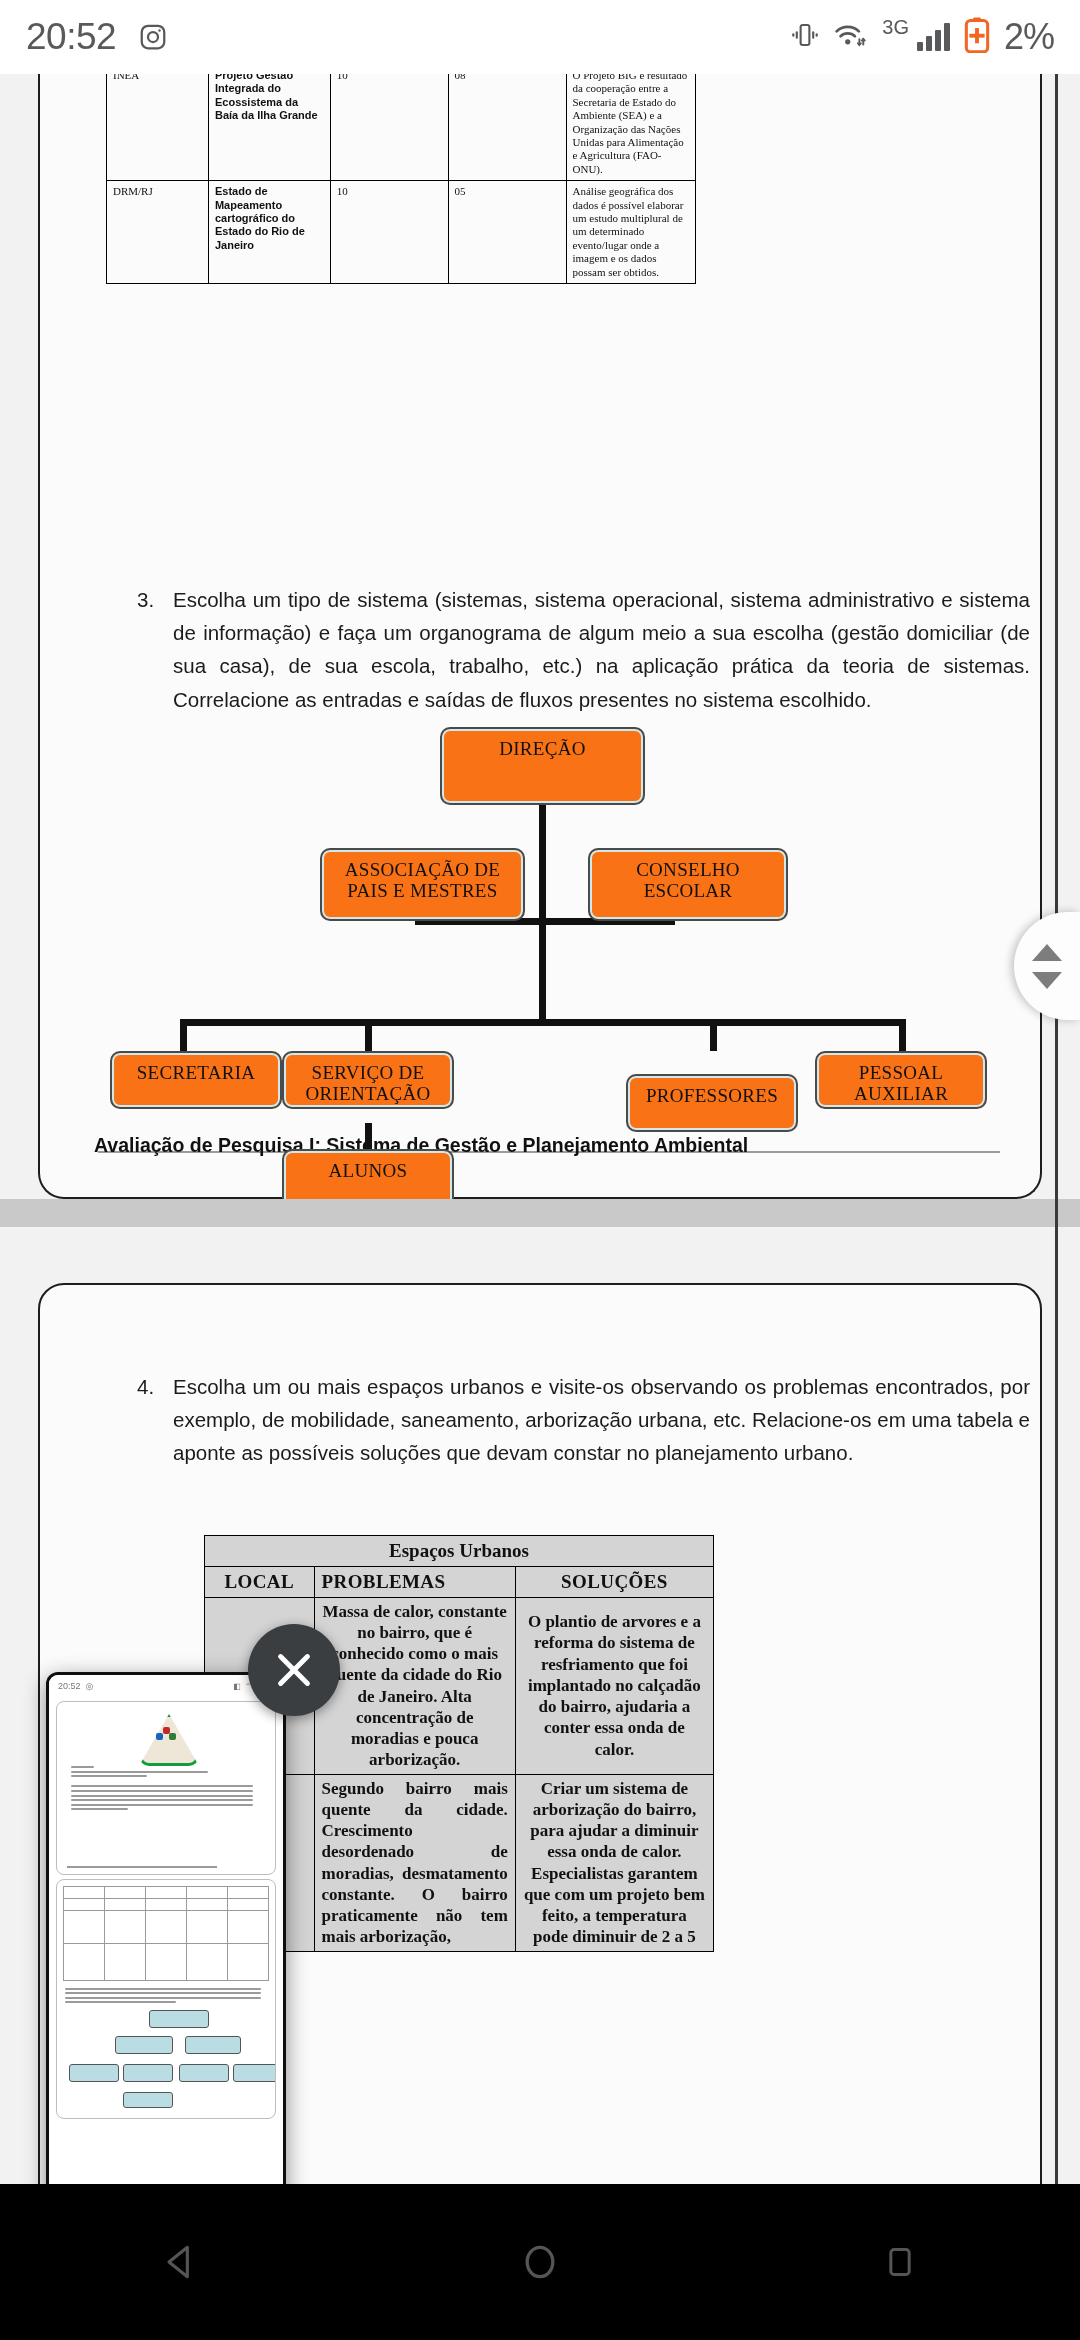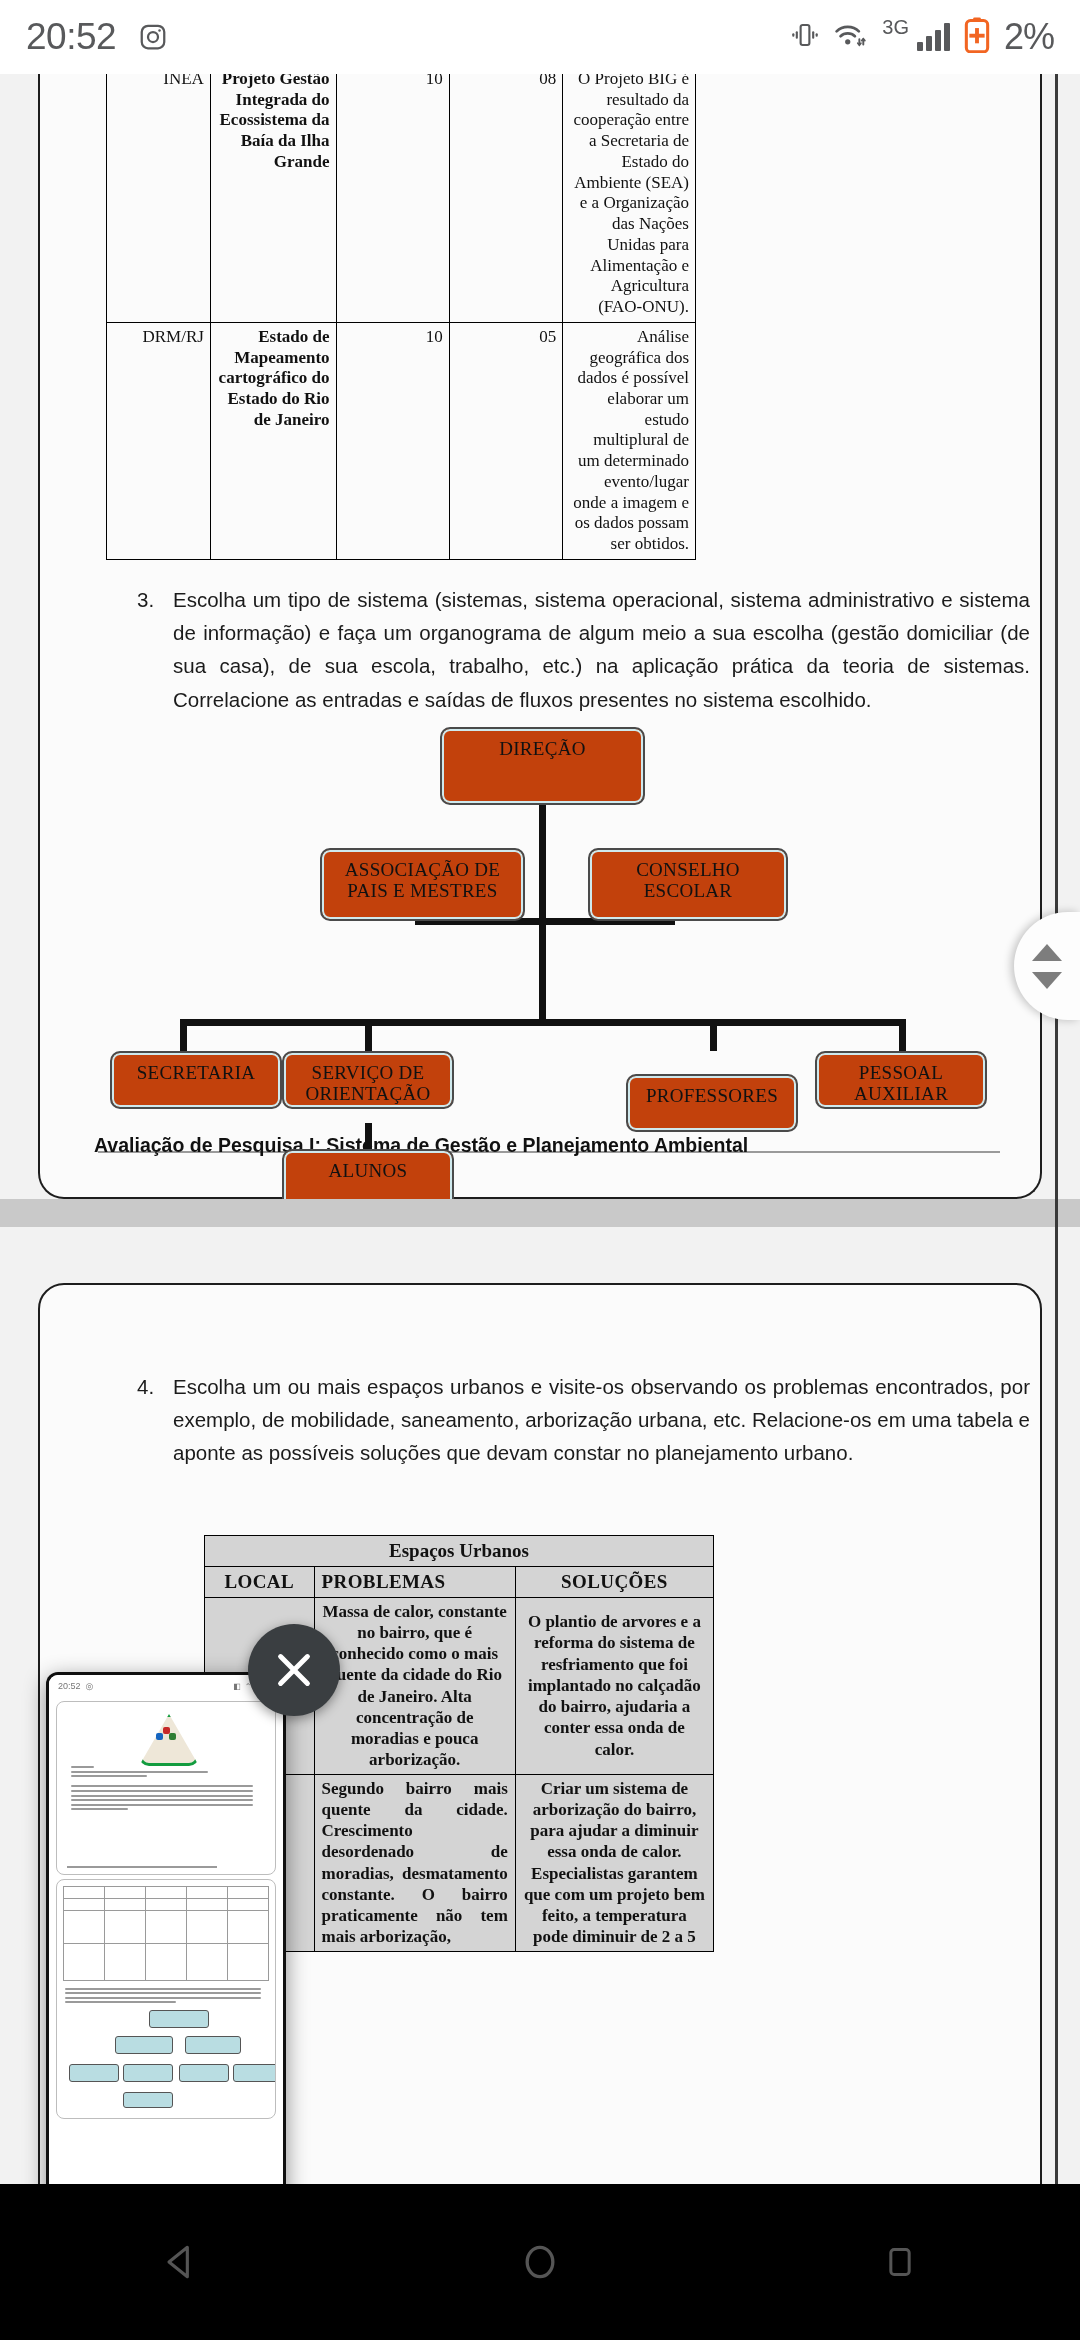--- a/index.html
+++ b/index.html
@@ -43,42 +43,42 @@
   }
   .gap{height:28px;background:#c9c9c9;}
   .page.p2{
     margin:56px auto 0;width:1004px;height:1000px;
   }
 
   
   table.doc{border-collapse:collapse;font-family:"Liberation Serif",serif;}
   .t1{position:absolute;left:66px;top:-4px;width:590px;}
   .t1 td{border:1.5px solid #000;vertical-align:top;padding:4px 6px;
-         font-size:17px;line-height:1.22;color:#111;text-align:right;}
+         font-size:11px;line-height:1.22;color:#111;text-align:left;}
   .t1 .c-org{width:100px;}
-  .t1 .c-proj{width:118px;font-weight:bold;font-family:Liberation Serif, serif;}
+  .t1 .c-proj{width:118px;font-weight:bold;font-family:Liberation Sans, sans-serif;}
   .t1 .c-n1{width:126px;}
   .t1 .c-n2{width:126px;}
   .t1 .c-desc{width:130px;}
   .clip-top{position:absolute;left:0;top:0;width:1004px;height:1131px;overflow:hidden;
             border-radius:0 0 24px 24px;}
 
   
   .q{
     position:absolute;font-size:20.5px;line-height:1.62;color:#1b1b1b;
     font-family:"Liberation Sans",sans-serif;
   }
   .q .num{position:absolute;left:-36px;}
   .q3{left:133px;top:515px;width:857px;text-align:justify;}
   .q4{left:133px;top:85px;width:857px;text-align:justify;}
 
   
   .org{position:absolute;left:30px;top:655px;width:940px;height:430px;}
   .node{
-    position:absolute;background:#c2410c;border:2px solid #4a4a4a;
+    position:absolute;background:#f97316;border:2px solid #4a4a4a;
     border-radius:10px;box-shadow:inset 0 0 0 2px #cfe9ed;
     display:flex;align-items:flex-start;justify-content:center;
     font-family:"Liberation Serif",serif;font-size:19px;color:#111;
     text-align:center;line-height:1.12;padding-top:9px;box-sizing:border-box;
     letter-spacing:.3px;z-index:2;
   }
   .ln{position:absolute;background:#111;z-index:1;}
   .org-rule{position:absolute;left:28px;top:428px;width:902px;height:2px;
             background:#9a9a9a;}
 

